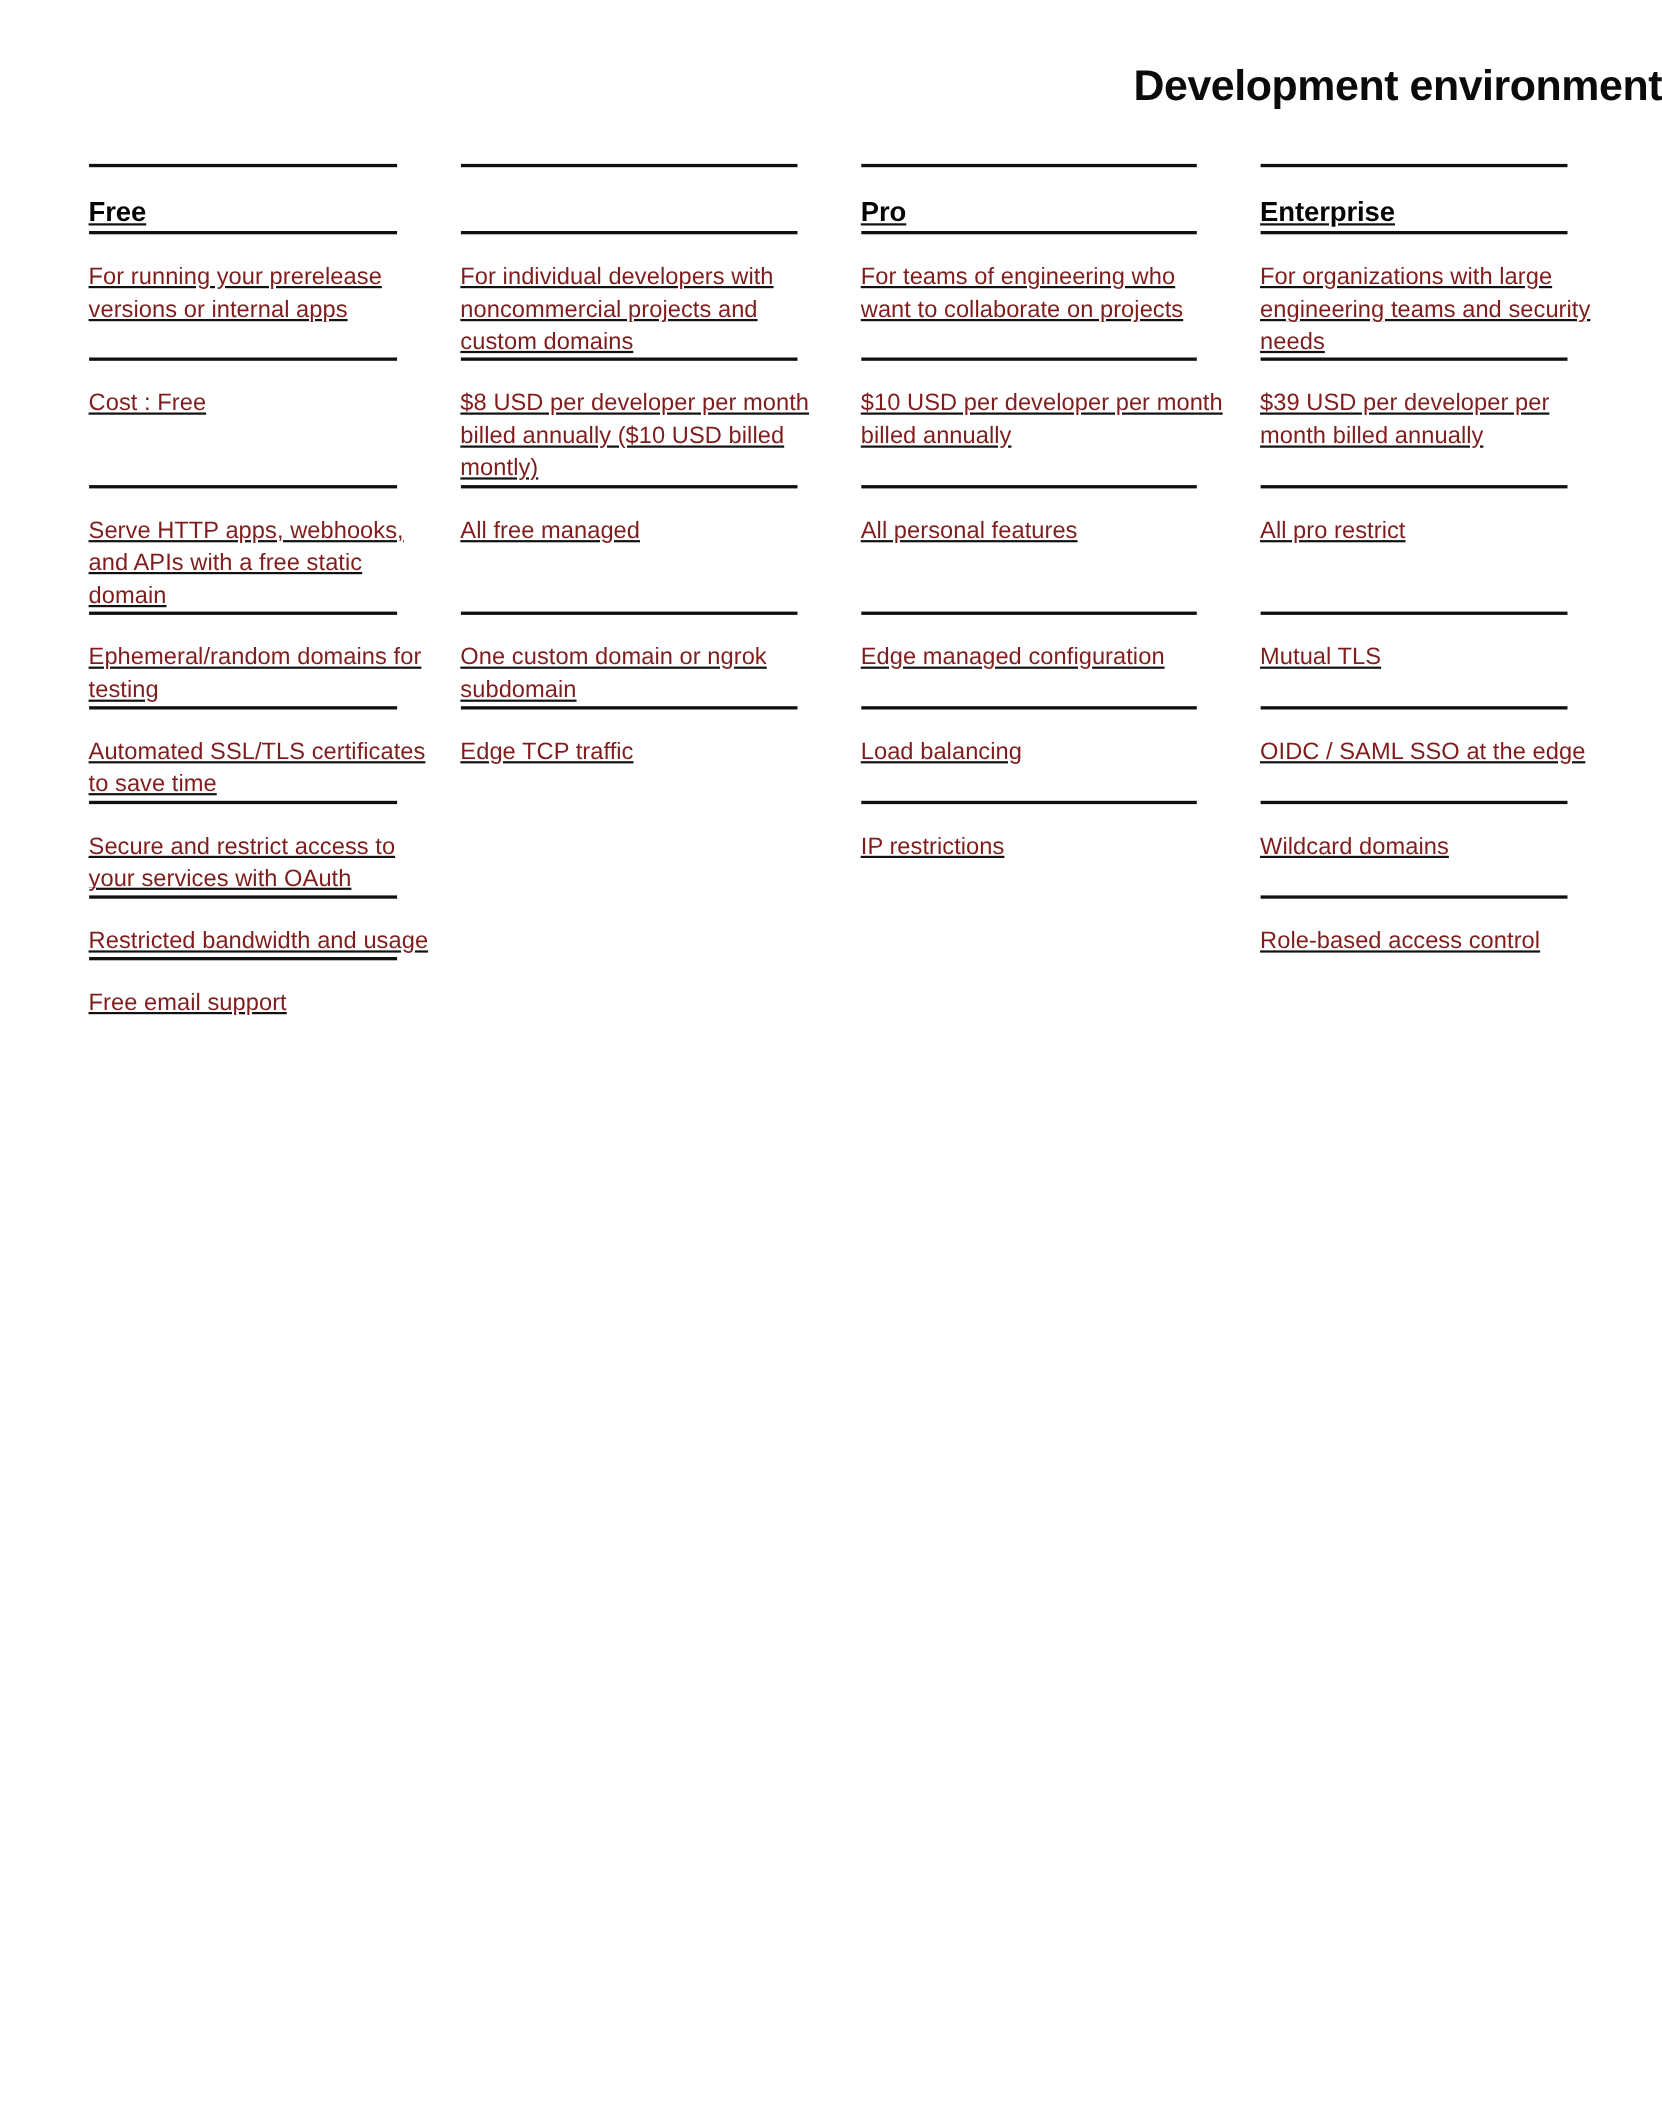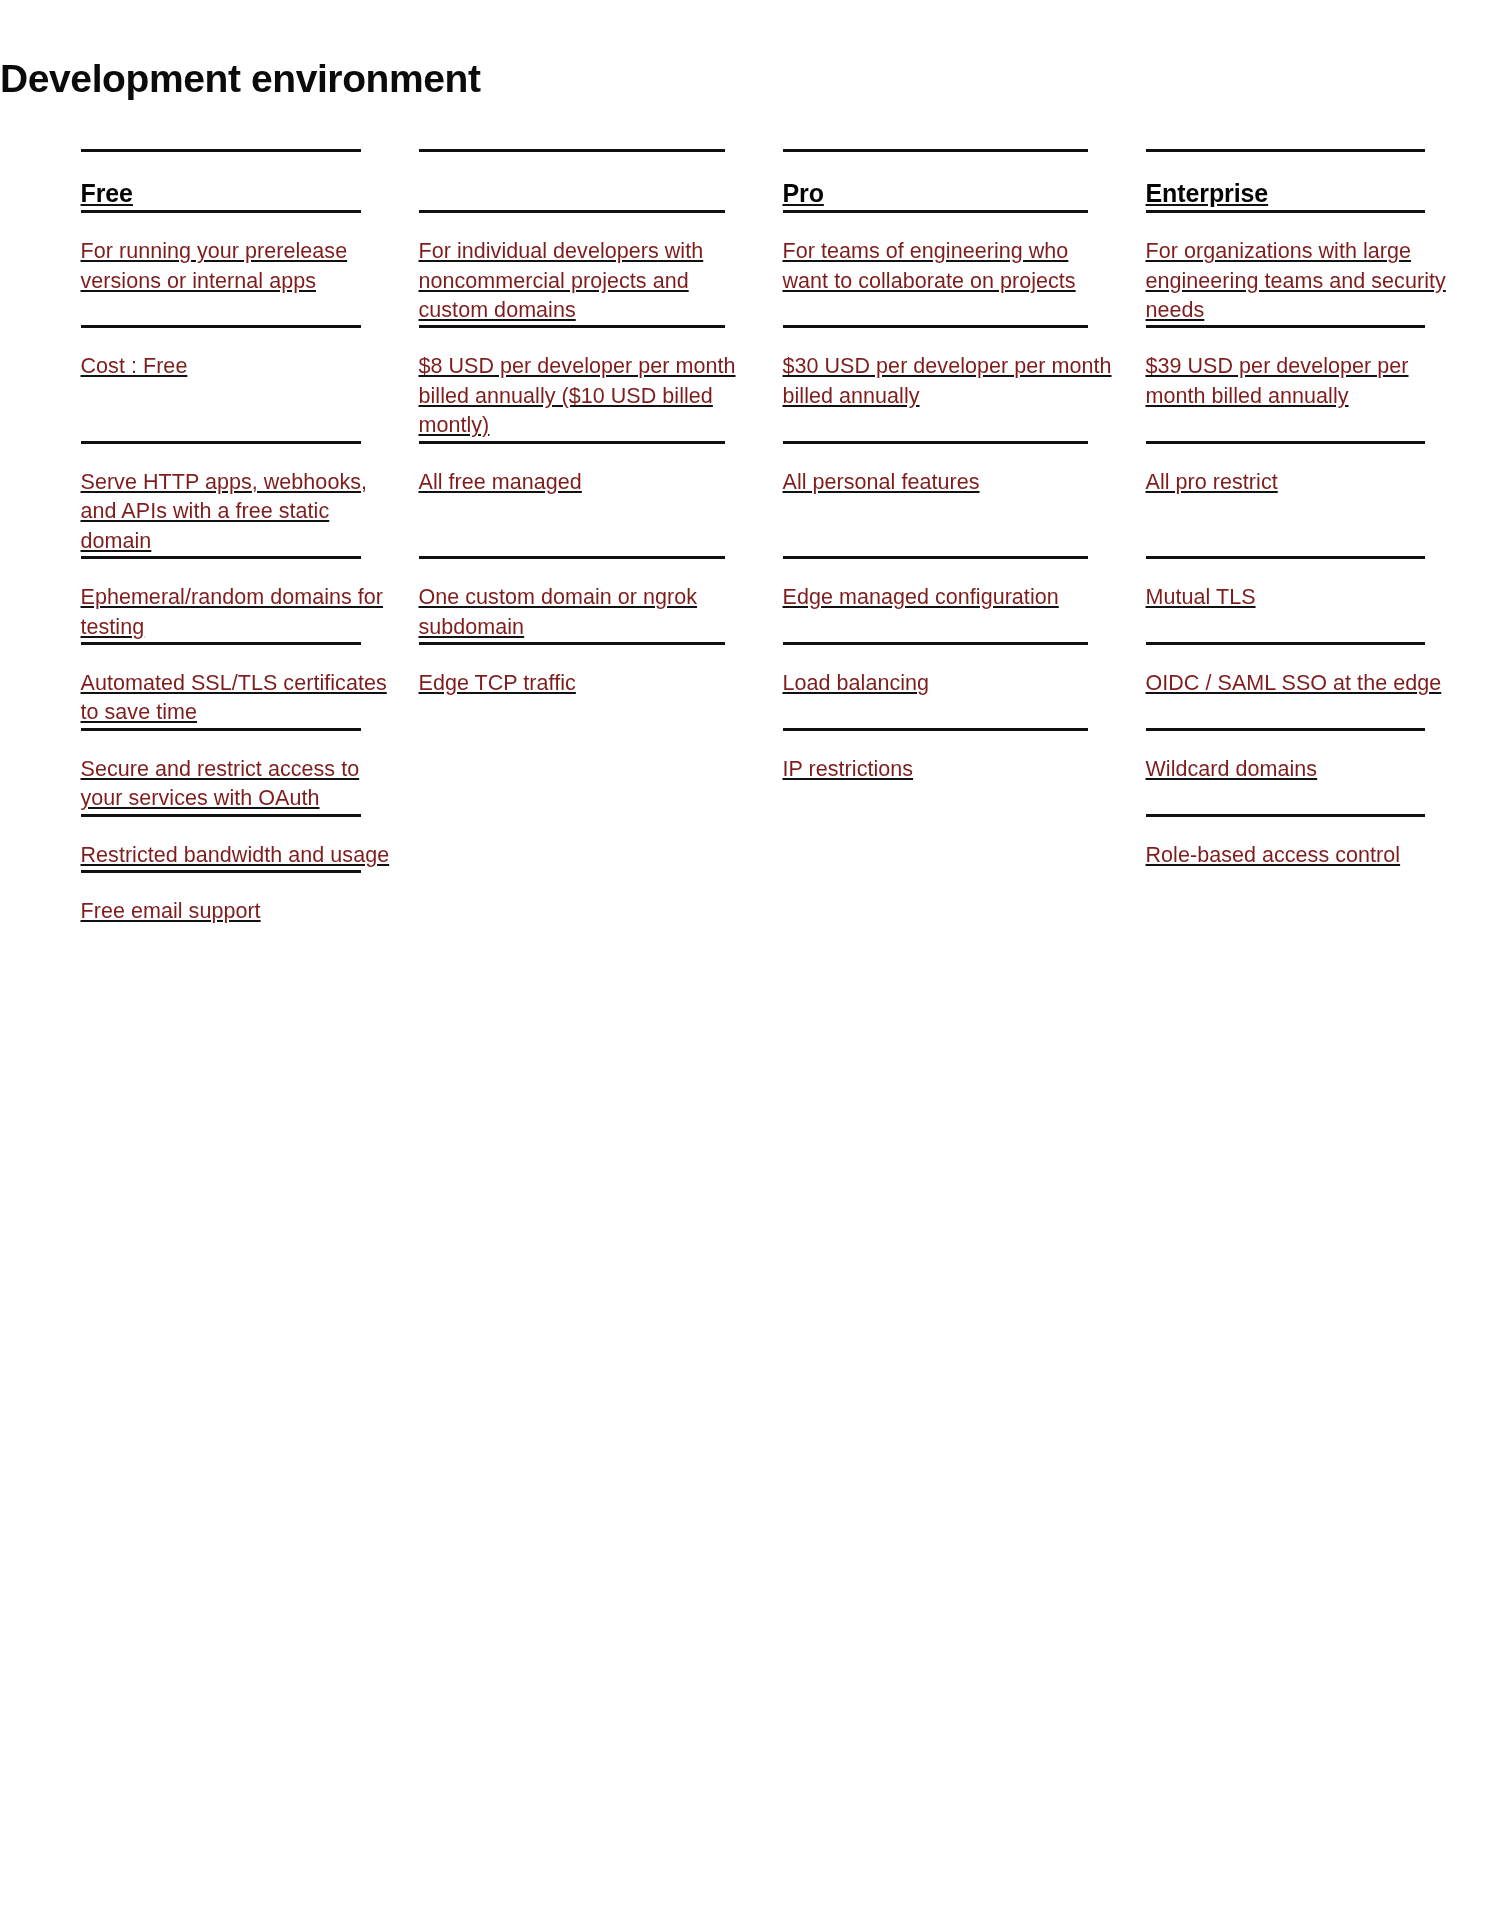--- a/index.html
+++ b/index.html
@@ -17,21 +17,21 @@
 
   .page {
     position: relative;
     width: 1511px;
     height: 1925px;
     box-sizing: border-box;
     background: #ffffff;
   }
 
   .page-title {
-    text-align: left;
+    text-align: right;
     font-size: 39px;
     font-weight: bold;
     letter-spacing: -0.4px;
     color: #0b0b0b;
     margin: 0;
     padding-top: 56px;
     line-height: 1.2;
   }
 
   .table-wrap {
@@ -129,21 +129,21 @@
       <div class="row-r2 cell">
         <span class="rule"></span>
         <span class="cell-text">Cost : Free</span>
       </div>
       <div class="row-r2 cell">
         <span class="rule"></span>
         <span class="cell-text">$8 USD per developer per month billed annually ($10 USD billed montly)</span>
       </div>
       <div class="row-r2 cell">
         <span class="rule"></span>
-        <span class="cell-text">$30 USD per developer per month billed annually</span>
+        <span class="cell-text">$10 USD per developer per month billed annually</span>
       </div>
       <div class="row-r2 cell">
         <span class="rule"></span>
         <span class="cell-text">$39 USD per developer per month billed annually</span>
       </div>
 
       <div class="row-r3 cell">
         <span class="rule"></span>
         <span class="cell-text">Serve HTTP apps, webhooks, and APIs with a free static domain</span>
       </div>

